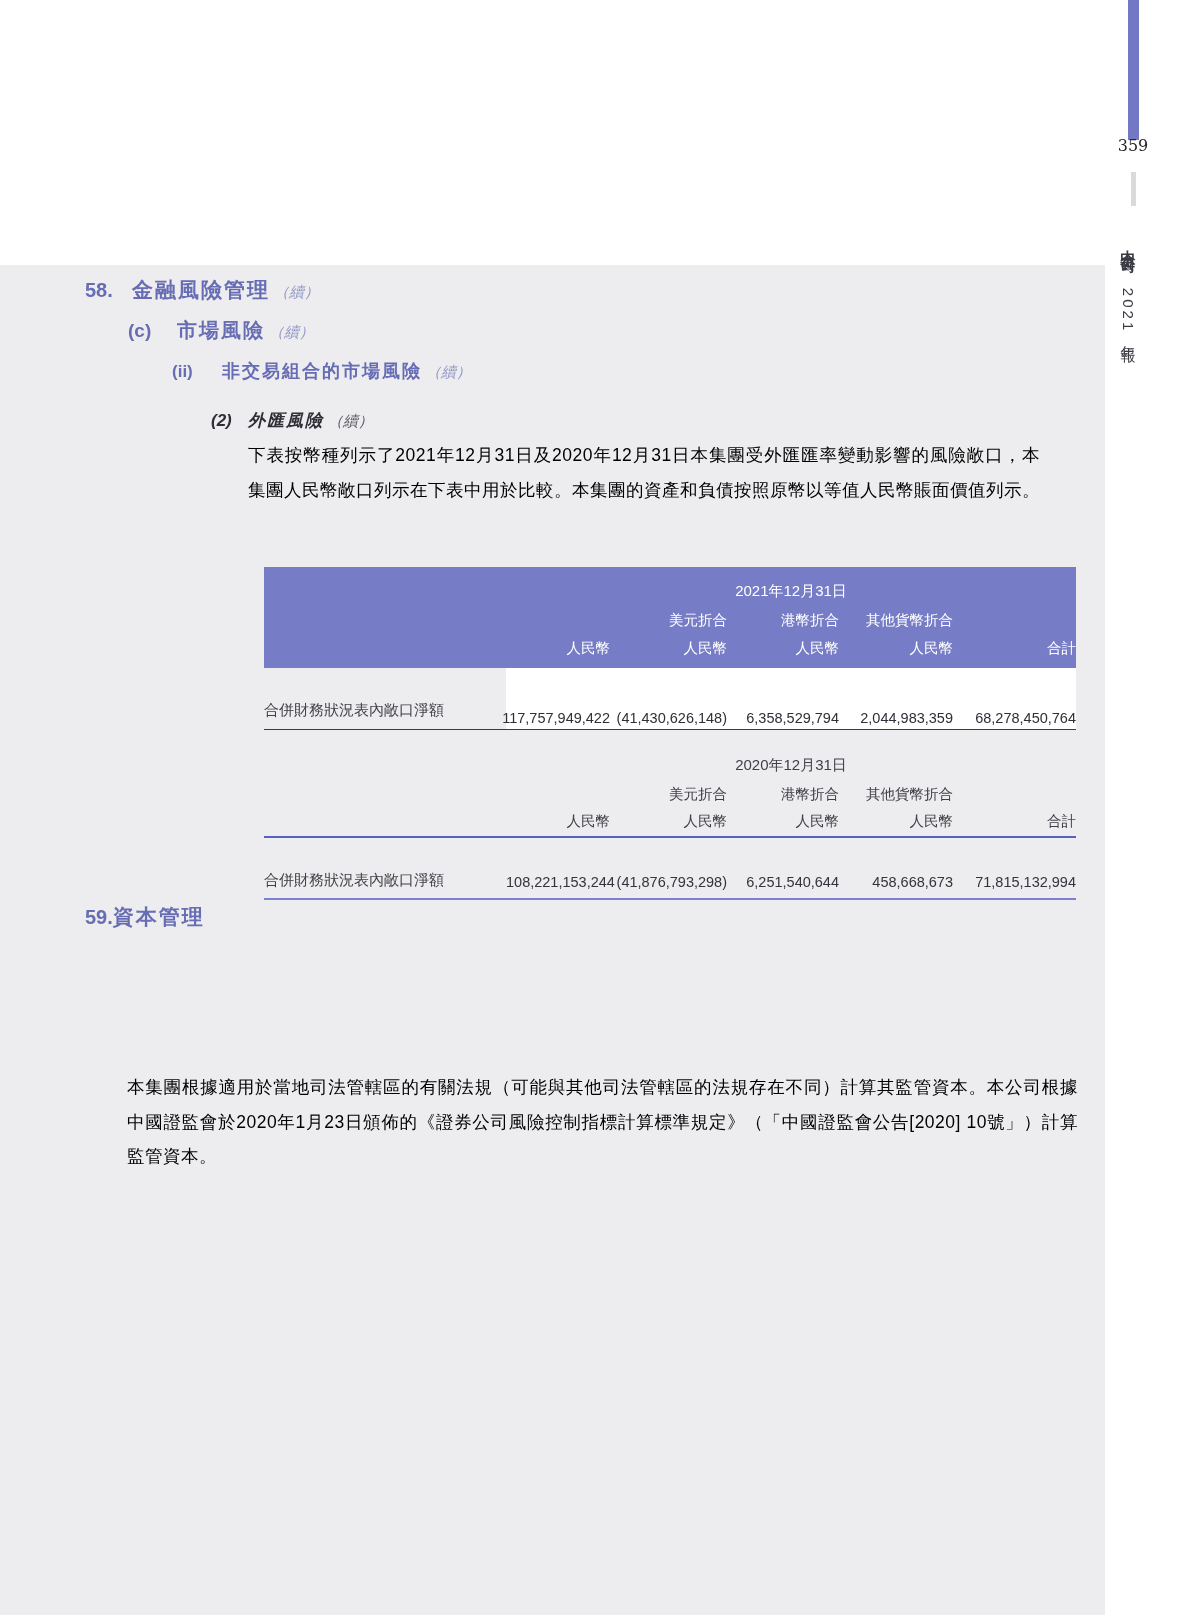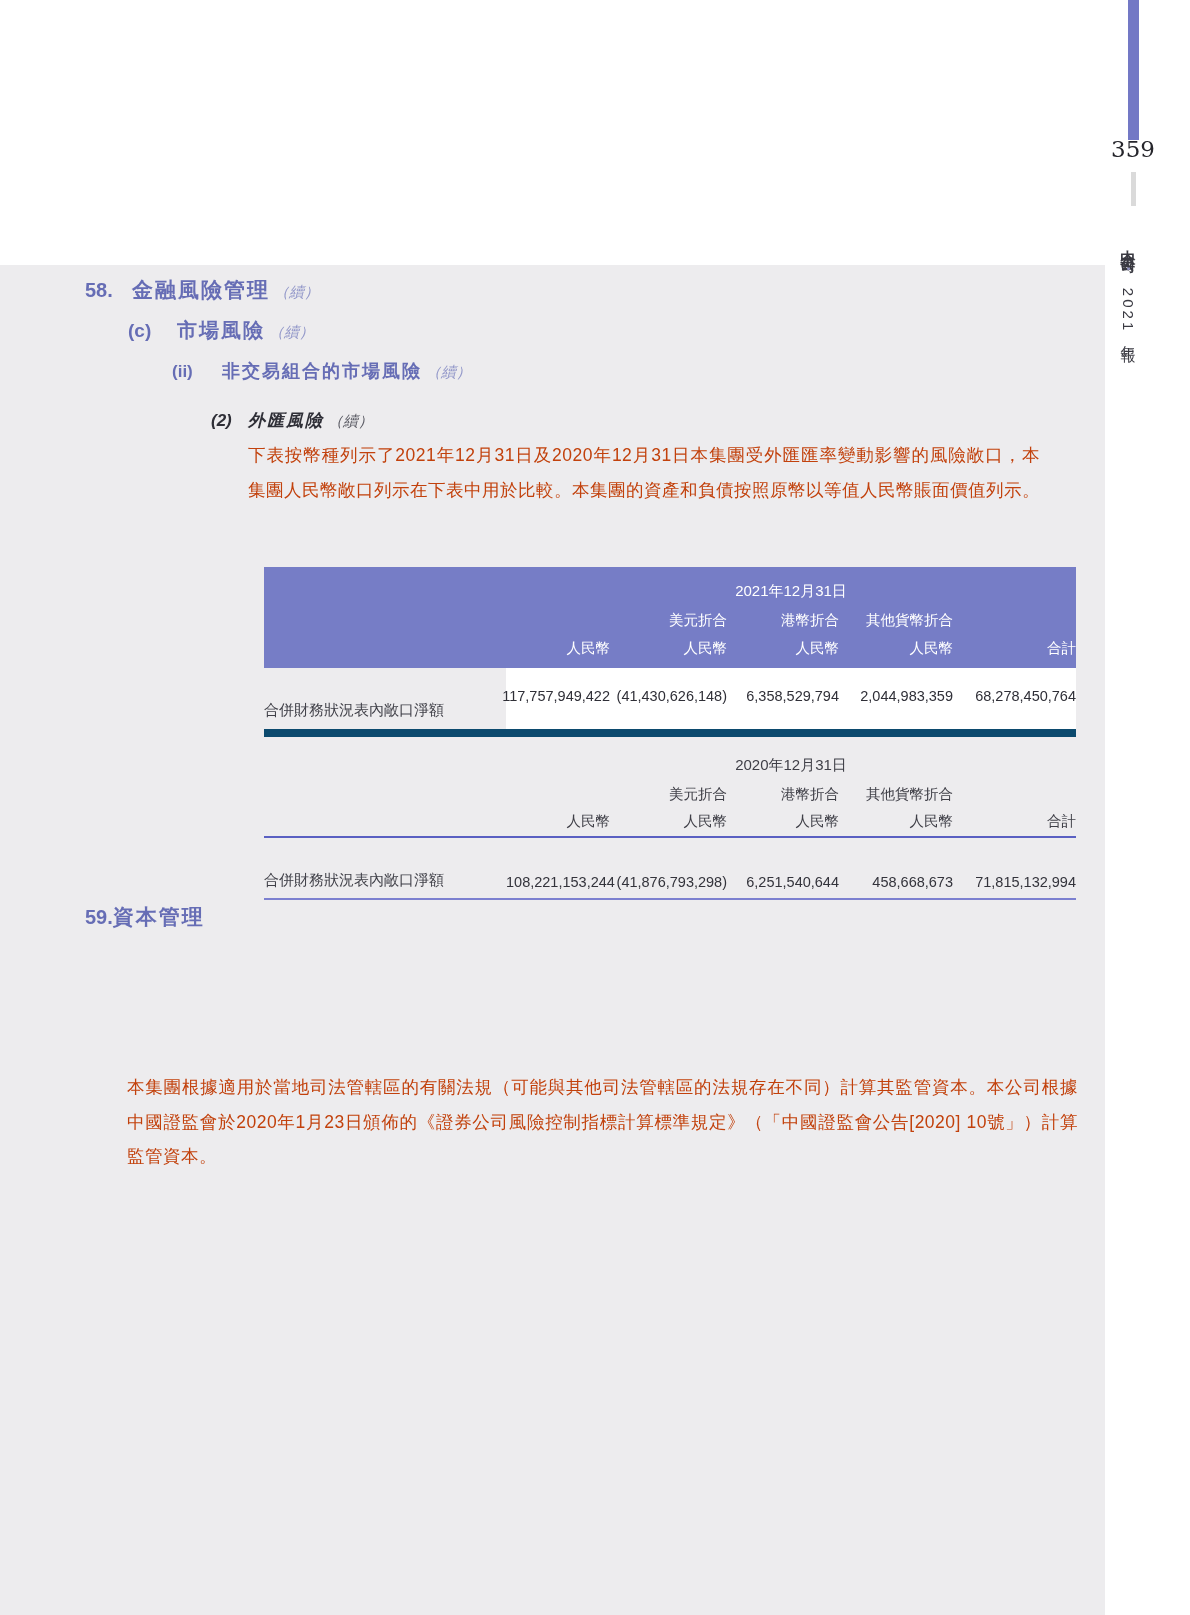--- a/index.html
+++ b/index.html
@@ -6,21 +6,21 @@
   html,body { background:#ffffff; }
   .page {
     position:relative; width:1190px; height:1615px; background:#ffffff;
     font-family:"Liberation Sans", sans-serif; overflow:hidden;
   }
   .panel { position:absolute; left:0; top:265px; width:1105px; height:1350px; background:#EDECEE; }
 
   
   .vbar { position:absolute; left:1128px; top:0; width:11px; height:140px; background:#7378C5; }
   .pagenum { position:absolute; left:1098px; top:136px; width:70px; text-align:center;
-    font-family:"DejaVu Serif", serif; font-size:23px; color:#26262C; }
+    font-family:"DejaVu Serif", serif; font-size:16px; color:#26262C; }
   .tick { position:absolute; left:1131px; top:172px; width:5px; height:34px; background:#DADADA; }
   .vcap { position:absolute; left:1118px; top:238px; writing-mode:vertical-rl;
     font-size:15px; color:#3A3A42; letter-spacing:3px; height:260px; }
   .vcap .co { font-weight:bold; }
   .vcap .dot { font-size:10px; color:#9093C0; margin:10px 0; letter-spacing:0; }
 
   
   .hrow { position:absolute; display:flex; align-items:baseline; }
   .purple { color:#666DB5; }
   .h-main { font-size:21px; font-weight:bold; letter-spacing:2px; }
@@ -34,41 +34,41 @@
   .hc .t   { font-size:20px; font-weight:bold; letter-spacing:2px; }
   .hii { left:172px; top:359px; color:#666DB5; }
   .hii .lab { font-size:17px; font-weight:bold; width:50px; }
   .hii .t   { font-size:18px; font-weight:bold; letter-spacing:2px; }
   .h2r { left:211px; top:399px; color:#2F2F37; }
   .h2r .lab { font-size:17px; font-weight:bold; font-style:italic; width:37px; }
   .h2r .t   { font-size:17px; font-weight:bold; font-style:italic; letter-spacing:2px;margin-top:10px; }
   .h59 { left:85px; top:903px; }
 
   
-  .para { position:absolute; font-size:17.5px; line-height:34.5px; color:#c2410c;
+  .para { position:absolute; font-size:17.5px; line-height:34.5px; color:#000000;
     text-align:justify; letter-spacing:0.5px; }
   .p58  { left:248px; top:438px; width:792px; }
   .p59a { left:127px; top:948px; width:951px; }
   .p59b { left:127px; top:1070px; width:951px; }
 
   
   .tbl { position:absolute; left:264px; width:812px; }
   .tr  { display:grid; grid-template-columns:242px 104px 117px 112px 114px 123px; }
   .tr-date { display:grid; grid-template-columns:242px 570px; }
   .td { overflow:visible; white-space:nowrap; }
   .num { text-align:right; }
   .center { text-align:center; }
 
-  .t1 { top:567px; border-bottom:8px solid #0c4a6e; }
+  .t1 { top:567px; border-bottom:1px solid #0c4a6e; }
   .t1 .thead { background:#767DC6; color:#ffffff; padding-top:11px; }
   .t1 .thead .tr-date .td { font-size:15px; height:30px; line-height:26px; }
   .t1 .thead .h-row .td { font-size:14.5px; height:28px; line-height:24px; }
   .t1 .thead .c-row .td { font-size:14.5px; height:32px; line-height:24px; }
   .t1 .tbody .tr { height:61px; align-items:end; }
-  .t1 .wcell { background:#ffffff; height:61px; display:flex; align-items:flex-end; justify-content:flex-end; padding-bottom:25px; }
+  .t1 .wcell { background:#ffffff; height:61px; display:flex; align-items:flex-end; justify-content:flex-end; padding-bottom:3px; }
   .t1 .lblcell { padding-bottom:9px; }
 
   .t2 { top:750px; color:#3F3F47; }
   .t2 .thead { border-bottom:2px solid #5A60C2; }
   .t2 .tr-date .td { font-size:15px; height:32px; line-height:30px; }
   .t2 .h-row .td { font-size:14.5px; height:28px; line-height:24px; }
   .t2 .c-row .td { font-size:14.5px; height:26px; line-height:22px; }
   .t2 .tbody { border-bottom:2.5px solid #7C80D0; }
   .t2 .tbody .tr { height:60px; align-items:end; }
   .t2 .tbody .td { padding-bottom:8px; }

